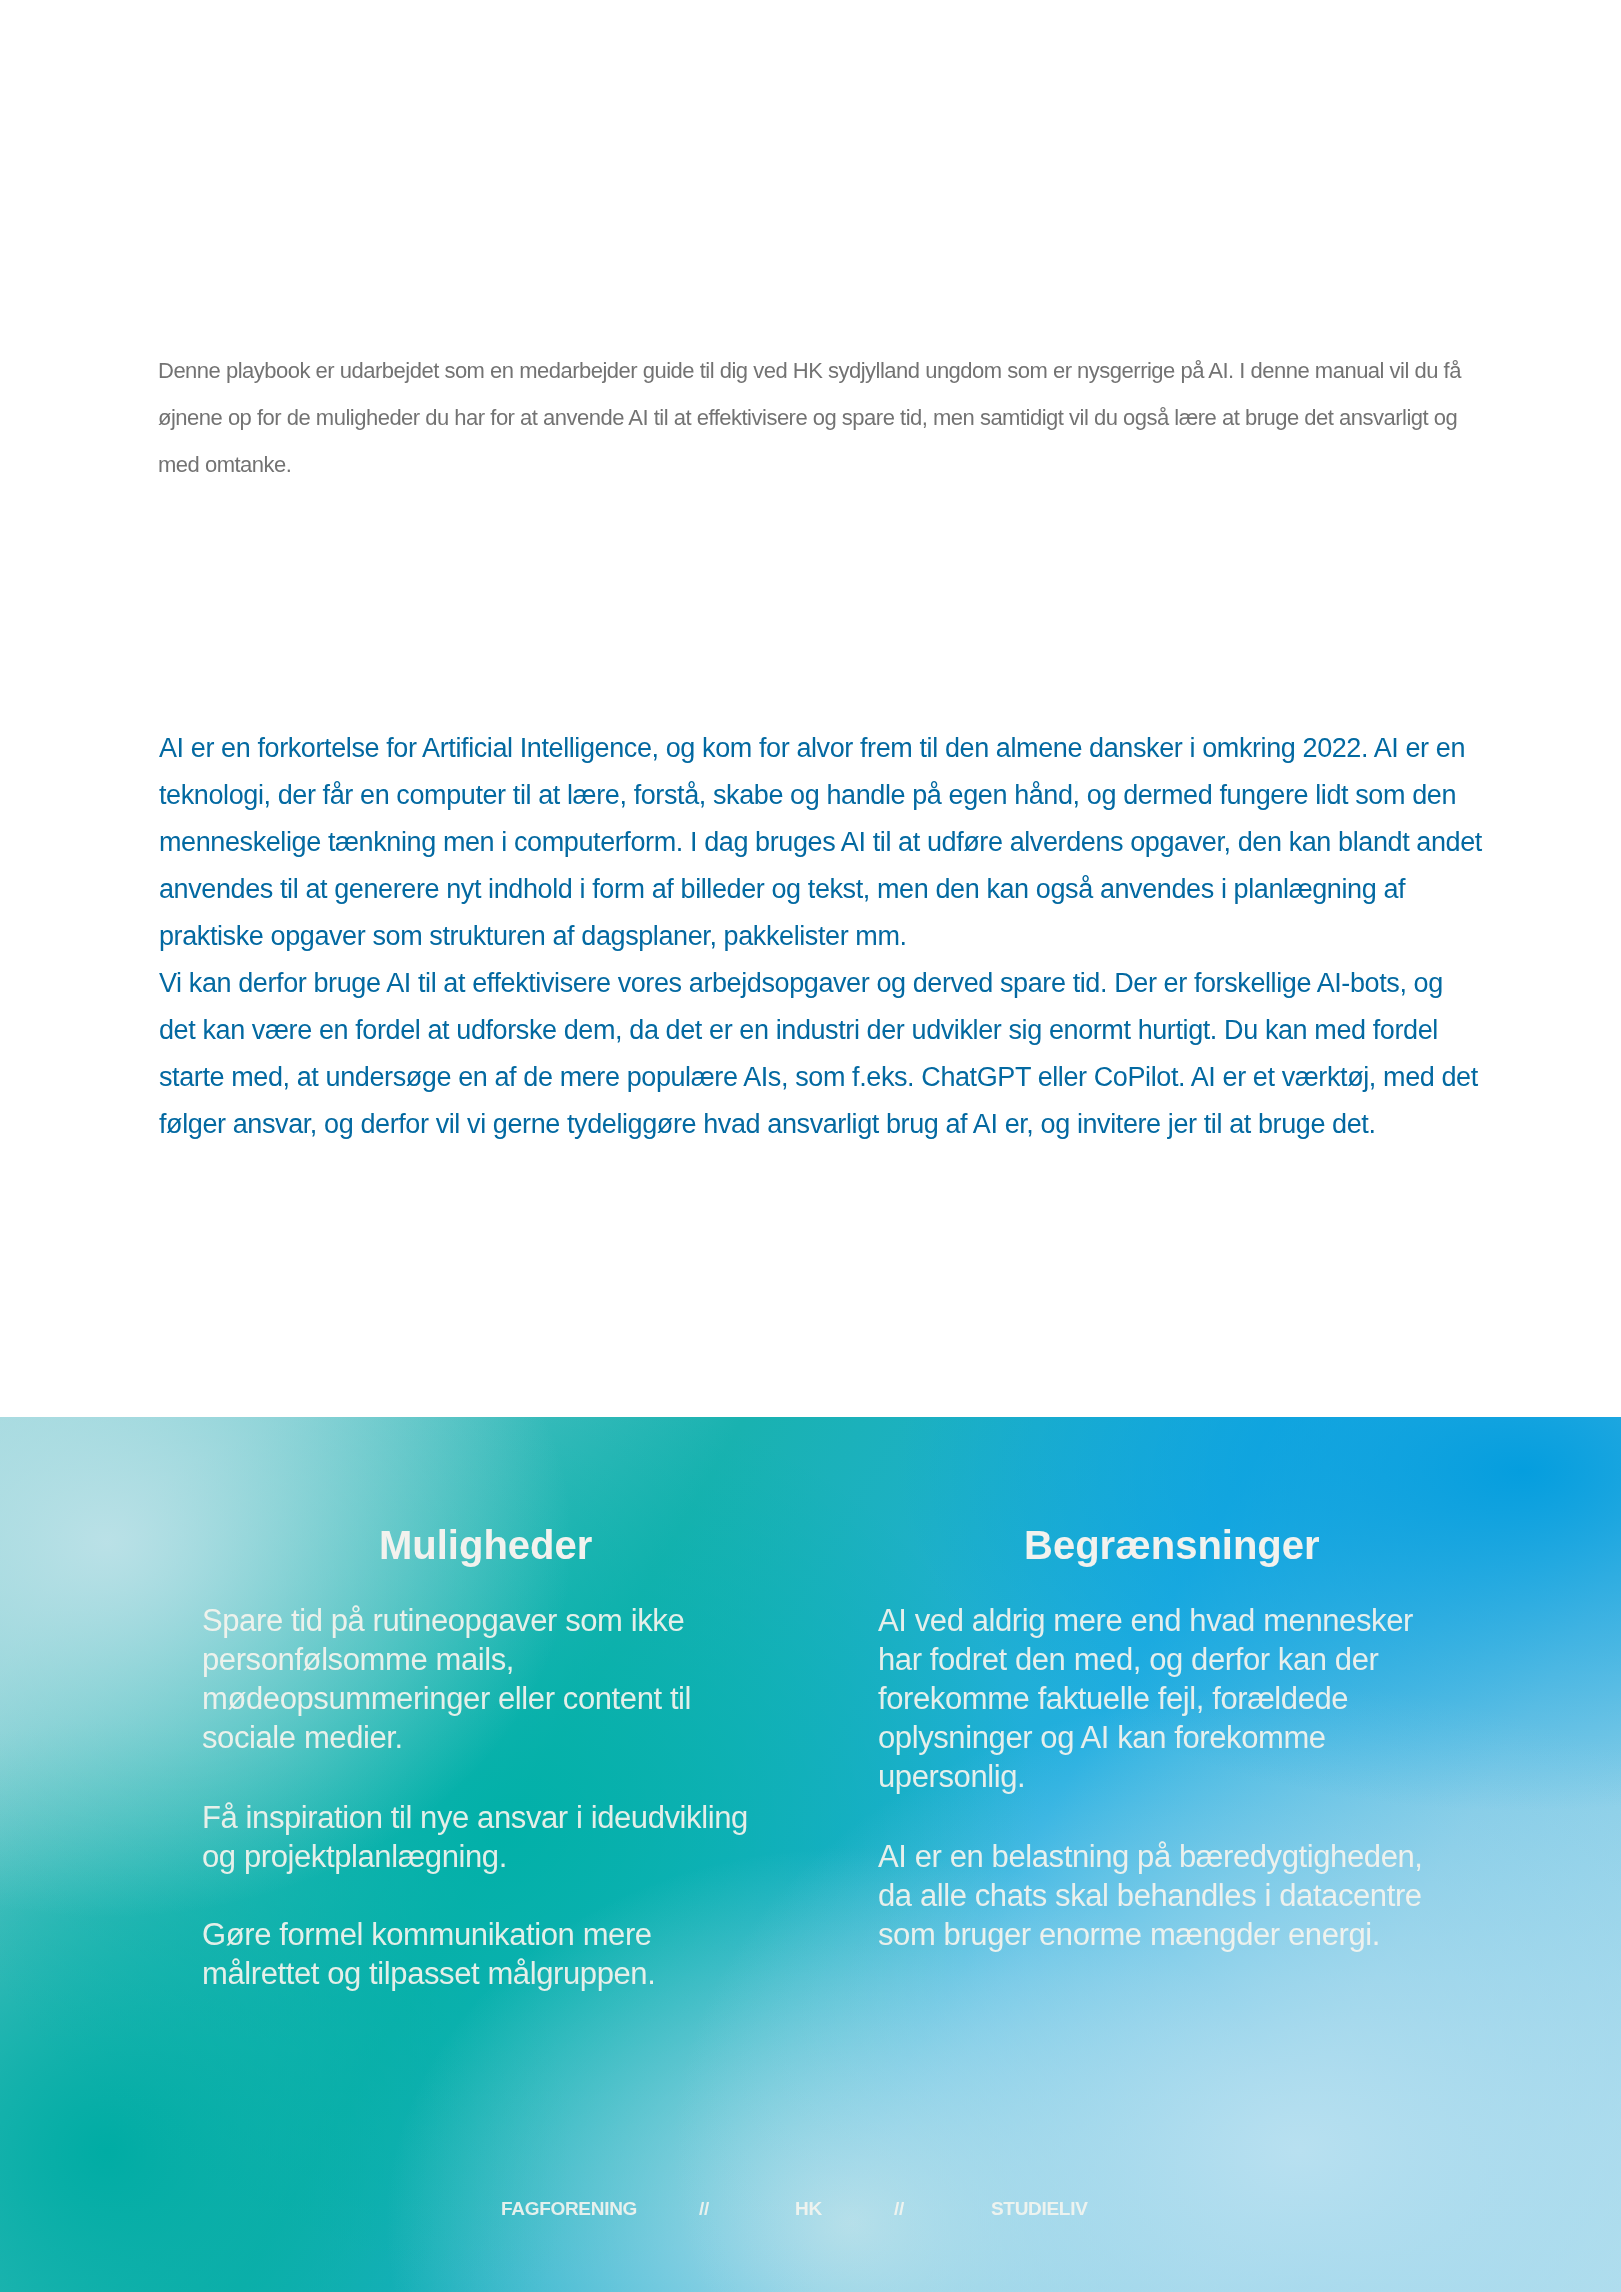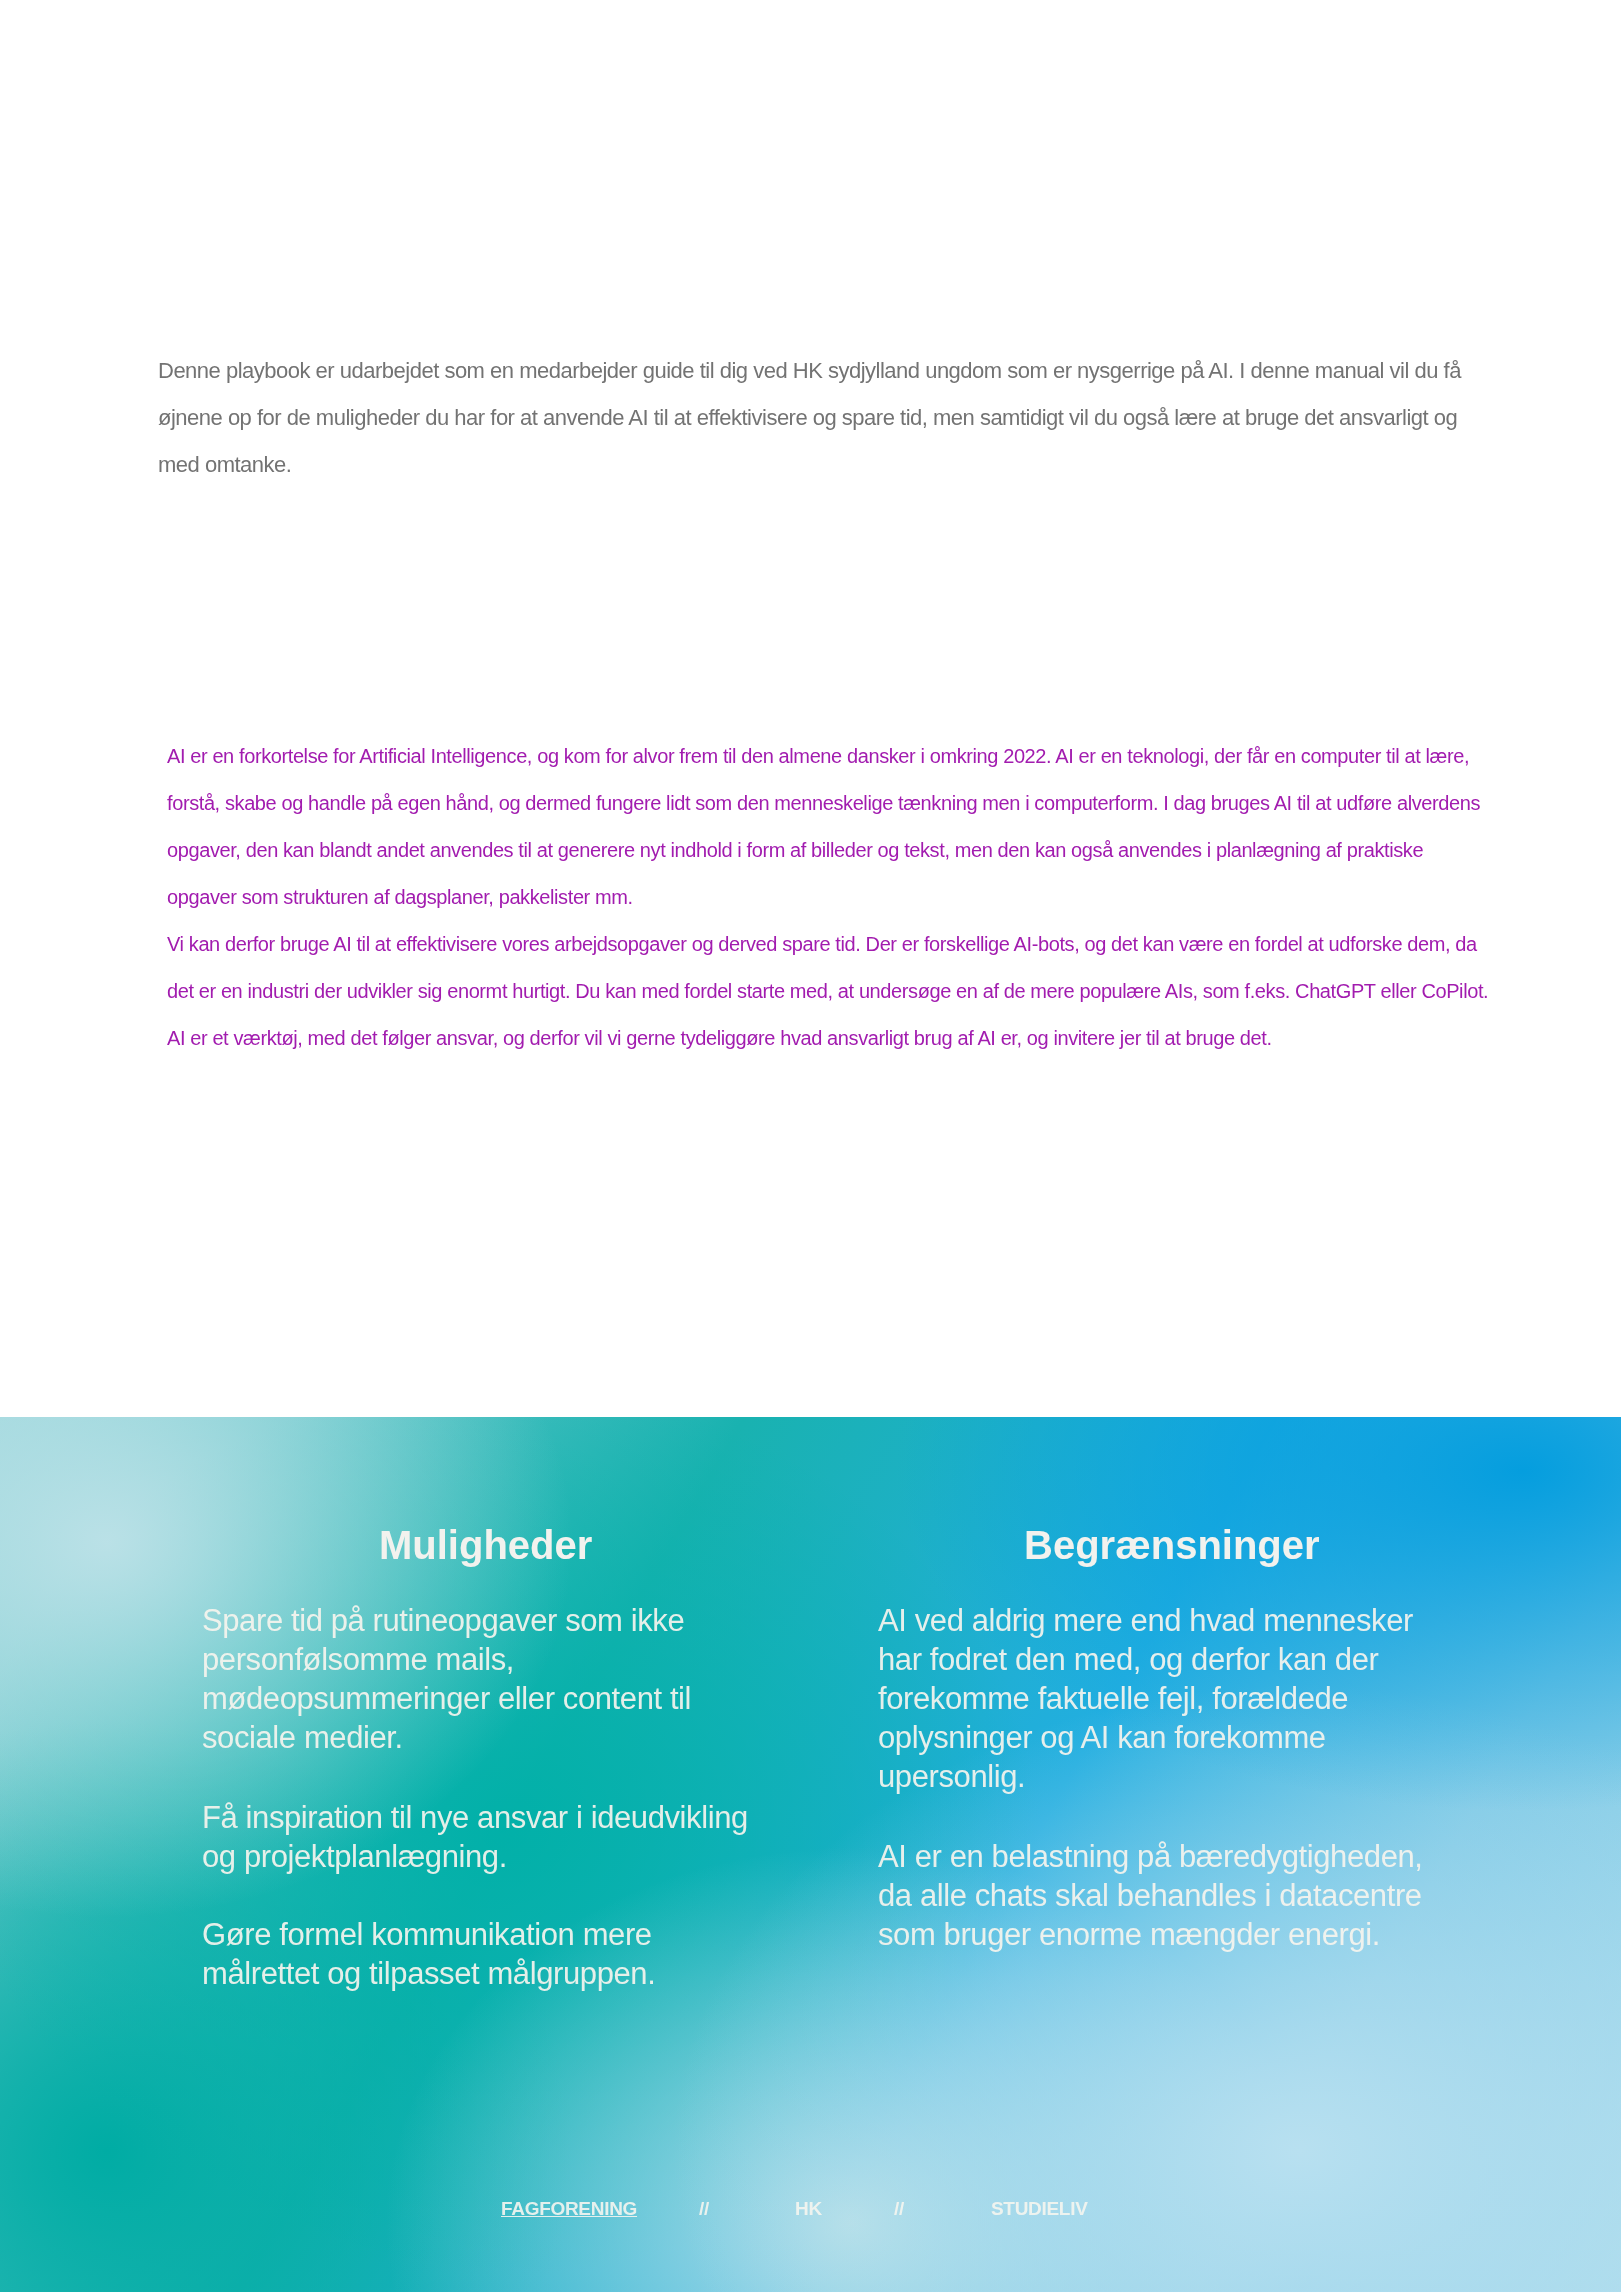--- a/index.html
+++ b/index.html
@@ -52,25 +52,25 @@
       font-weight: 700;
       color: #2cb8bd;
       line-height: 57px;
       letter-spacing: -0.3px;
       margin: 0;
     }
     .body-text {
       position: absolute;
       left: 159px; top: 725px;
       width: 1325px;
-      font-size: 20px;
+      font-size: 27px;
       line-height: 47px;
-      color: #a21caf;
+      color: #0369a1;
       letter-spacing: -0.4px;
-      margin: 8px;
+      margin: 0;
     }
     .body-text p { margin: 0; }
 
     .gradient-section {
       position: absolute;
       left: 0; top: 1417px;
       width: 1621px;
       height: 876px;
       overflow: hidden;
       background:
@@ -147,19 +147,19 @@
     <p class="col-item" style="top:498px;">Gøre formel kommunikation mere målrettet og tilpasset målgruppen.</p>
   </div>
   <div class="col col-right">
     <h3 class="col-heading">Begrænsninger</h3>
     <p class="col-item" style="top:184px;">AI ved aldrig mere end hvad mennesker har fodret den med, og derfor kan der forekomme faktuelle fejl, forældede oplysninger og AI kan forekomme upersonlig.</p>
     <p class="col-item" style="top:420px;">AI er en belastning på bæredygtigheden, da alle chats skal behandles i datacentre som bruger enorme mængder energi.</p>
   </div>
 </div>
 
 <div class="footer">
-  <span style="left:501px;text-decoration:underline;">FAGFORENING</span>
+  <span style="left:501px;">FAGFORENING</span>
   <span style="left:699px;">//</span>
   <span style="left:795px;">HK</span>
   <span style="left:894px;">//</span>
   <span style="left:991px;">STUDIELIV</span>
 </div>
 
 
 </body></html>

